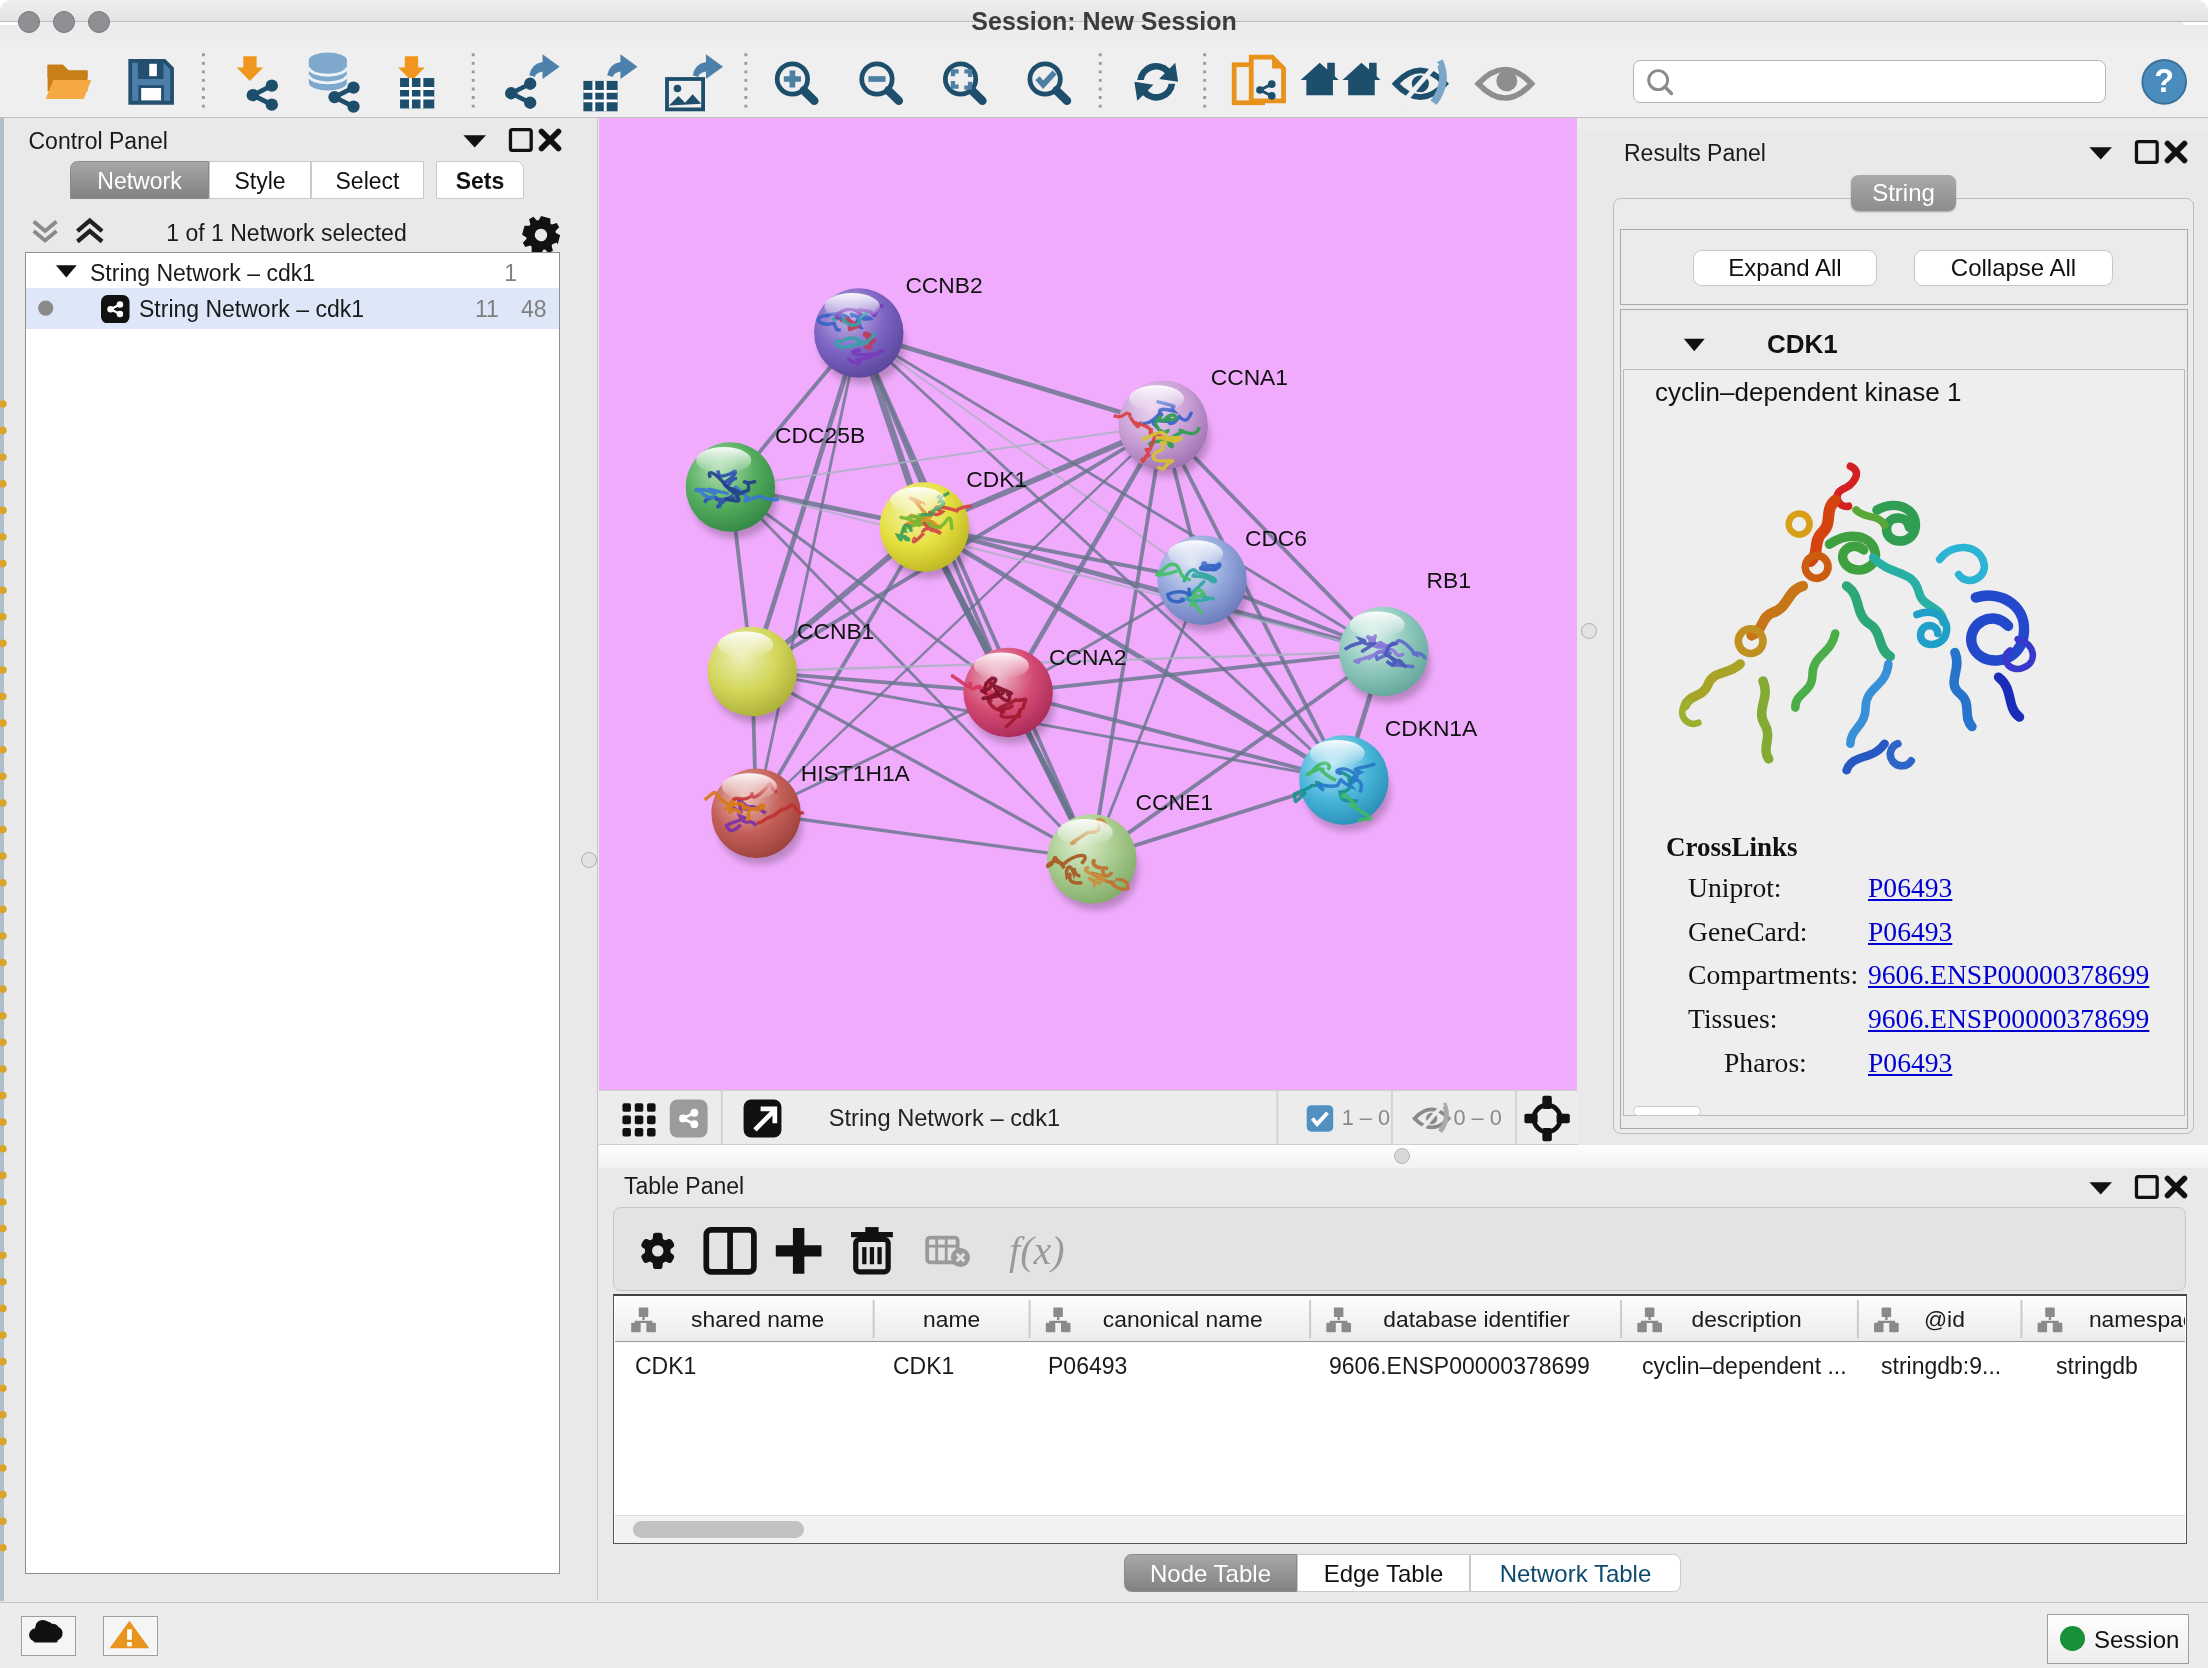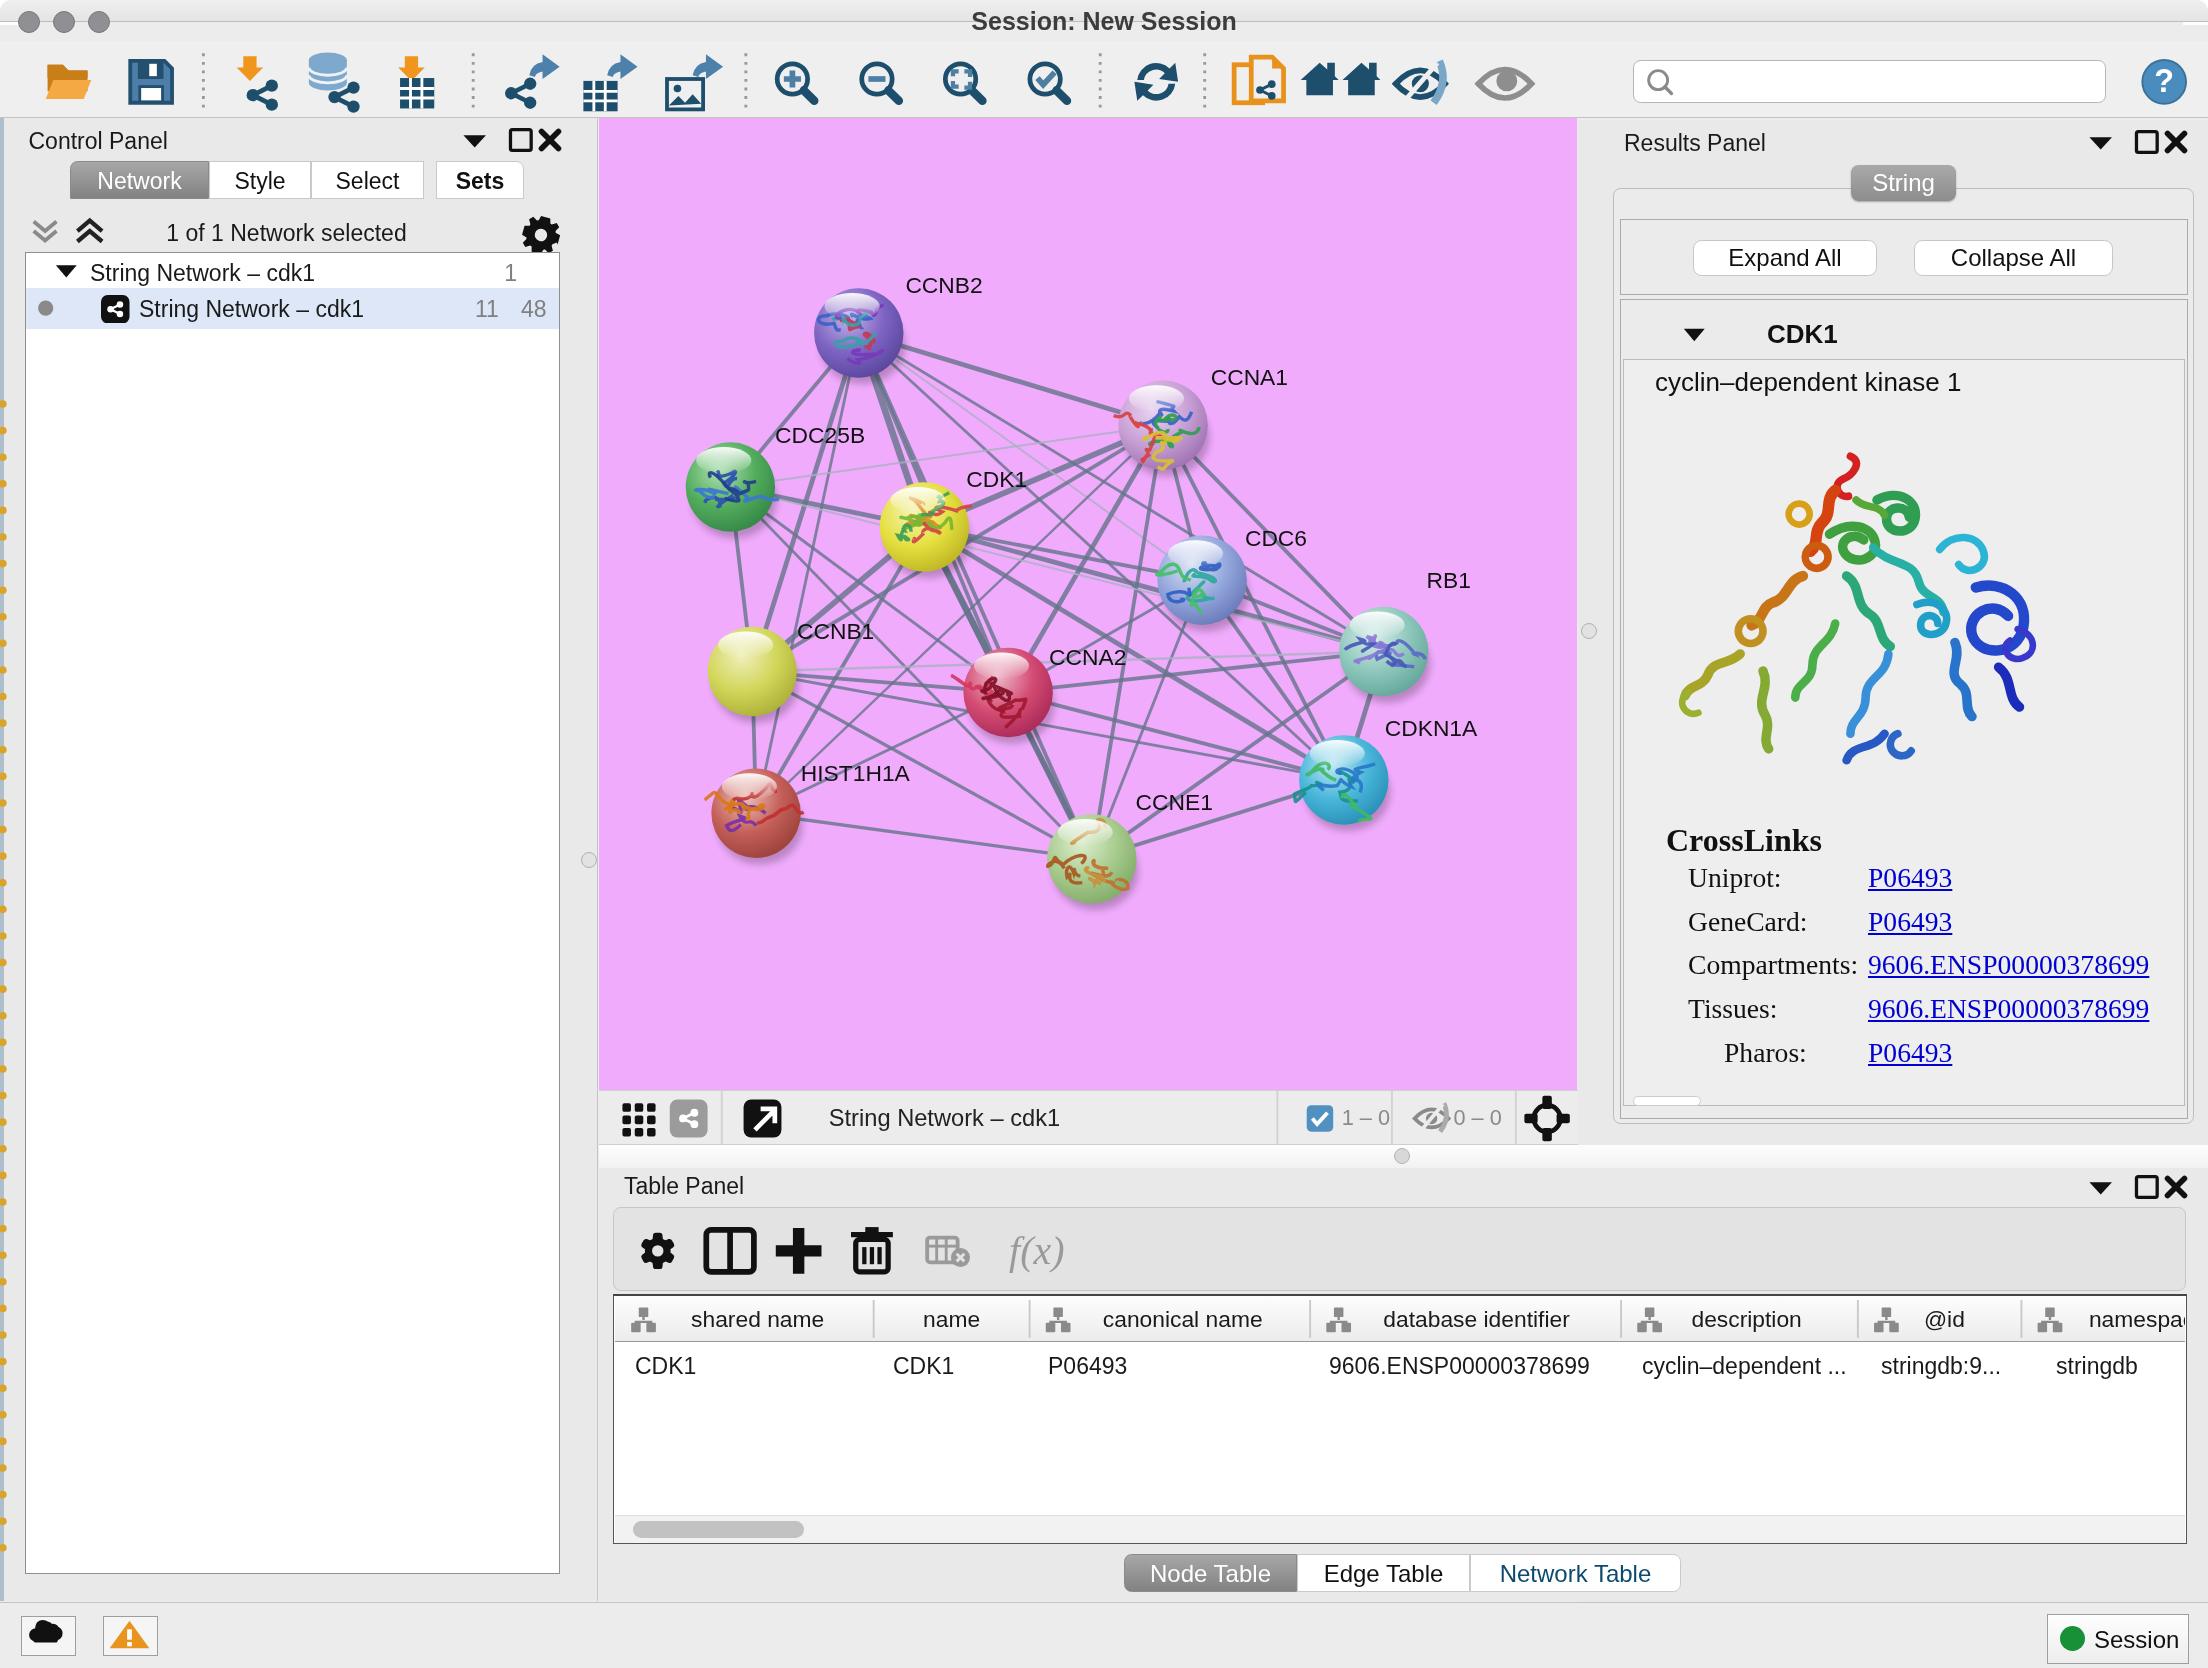--- a/index.html
+++ b/index.html
@@ -24,21 +24,21 @@
 #cp-toolrow { position:absolute; left:18px; top:94px; width:537px; height:40px; }
 #cp-list { position:absolute; left:25px; top:134px; width:535px; height:1322px; background:#fff; border:1px solid #8f8f8f; }
 .cprow { position:relative; width:100%; height:35px; font-size:23px; }
 .cprow2 { position:relative; width:100%; height:41px; background:#dde7f8; font-size:23px; }
 
 
 #netview { left:599px; top:118px; width:978px; height:972px; background:#f0abfc; }
 #nettool { left:599px; top:1090px; width:981px; height:55px; background:#ececec; border-top:1px solid #cfcfcf; border-bottom:1px solid #cfcfcf; }
 
 
-#rpanel { left:1578px; top:120px; width:631px; height:1483px; background:#e9e9e9; }
+#rpanel { left:1578px; top:130px; width:631px; height:1483px; background:#e9e9e9; }
 
 
 #hdivider { left:599px; top:1145px; width:1609px; height:23px; background:linear-gradient(#fdfdfd,#f2f2f2); }
 
 
 #tpanel { left:599px; top:1168px; width:1609px; height:433px; background:#e9e9e9; }
 
 
 #statusbar { left:0; top:1602px; width:2208px; height:67px; background:#ececec; border-top:1px solid #c4c4c4; }
 .serif { font-family:"Liberation Serif", serif; }
@@ -639,21 +639,21 @@
       <path d="M344,152 c28,-8 56,10 50,42 c-6,30 -46,32 -54,8 c-6,-22 22,-38 38,-20" stroke="#2448cc" stroke-width="11"></path>
       <path d="M368,236 c16,12 8,32 22,42" stroke="#1c2cba" stroke-width="10"></path>
       <path d="M252,222 c-2,24 -24,24 -24,46 c0,20 -16,22 -16,38" stroke="#3890d8" stroke-width="9"></path>
       <path d="M248,306 c-12,18 -34,10 -40,28" stroke="#2858c4" stroke-width="9"></path>
       <path d="M262,306 a12,12 0 1 0 14,18" stroke="#2e66c8" stroke-width="8"></path>
       <path d="M388,196 c18,4 22,24 6,30 c-14,6 -26,-10 -14,-18" stroke="#3838cc" stroke-width="7"></path>
       <path d="M218,60 c10,10 24,4 30,16" stroke="#58a838" stroke-width="8"></path>
       <path d="M160,64 a11,11 0 1 1 -8,20 a11,11 0 0 1 8,-20" stroke="#d8a018" stroke-width="7"></path>
     </g>
   </svg>
-  <div class="serif" style="position:absolute;left:88px;top:702px;font-size:32px;font-weight:bold;color:#111;">CrossLinks</div>
+  <div class="serif" style="position:absolute;left:88px;top:702px;font-size:27px;font-weight:bold;color:#111;">CrossLinks</div>
   <div class="serif" style="position:absolute;left:110px;top:742px;font-size:27.6px;color:#111;">Uniprot:</div>
   <div class="serif" style="position:absolute;left:290px;top:742px;font-size:27.6px;color:#0000d0;text-decoration:underline;">P06493</div>
   <div class="serif" style="position:absolute;left:110px;top:786px;font-size:27.6px;color:#111;">GeneCard:</div>
   <div class="serif" style="position:absolute;left:290px;top:786px;font-size:27.6px;color:#0000d0;text-decoration:underline;">P06493</div>
   <div class="serif" style="position:absolute;left:110px;top:829px;font-size:27.6px;color:#111;text-align:right;">Compartments:</div>
   <div class="serif" style="position:absolute;left:290px;top:829px;font-size:27.6px;color:#0000d0;text-decoration:underline;">9606.ENSP00000378699</div>
   <div class="serif" style="position:absolute;left:110px;top:873px;font-size:27.6px;color:#111;">Tissues:</div>
   <div class="serif" style="position:absolute;left:290px;top:873px;font-size:27.6px;color:#0000d0;text-decoration:underline;">9606.ENSP00000378699</div>
   <div class="serif" style="position:absolute;left:110px;top:917px;font-size:27.6px;color:#111;margin-left:36px;">Pharos:</div>
   <div class="serif" style="position:absolute;left:290px;top:917px;font-size:27.6px;color:#0000d0;text-decoration:underline;">P06493</div>

